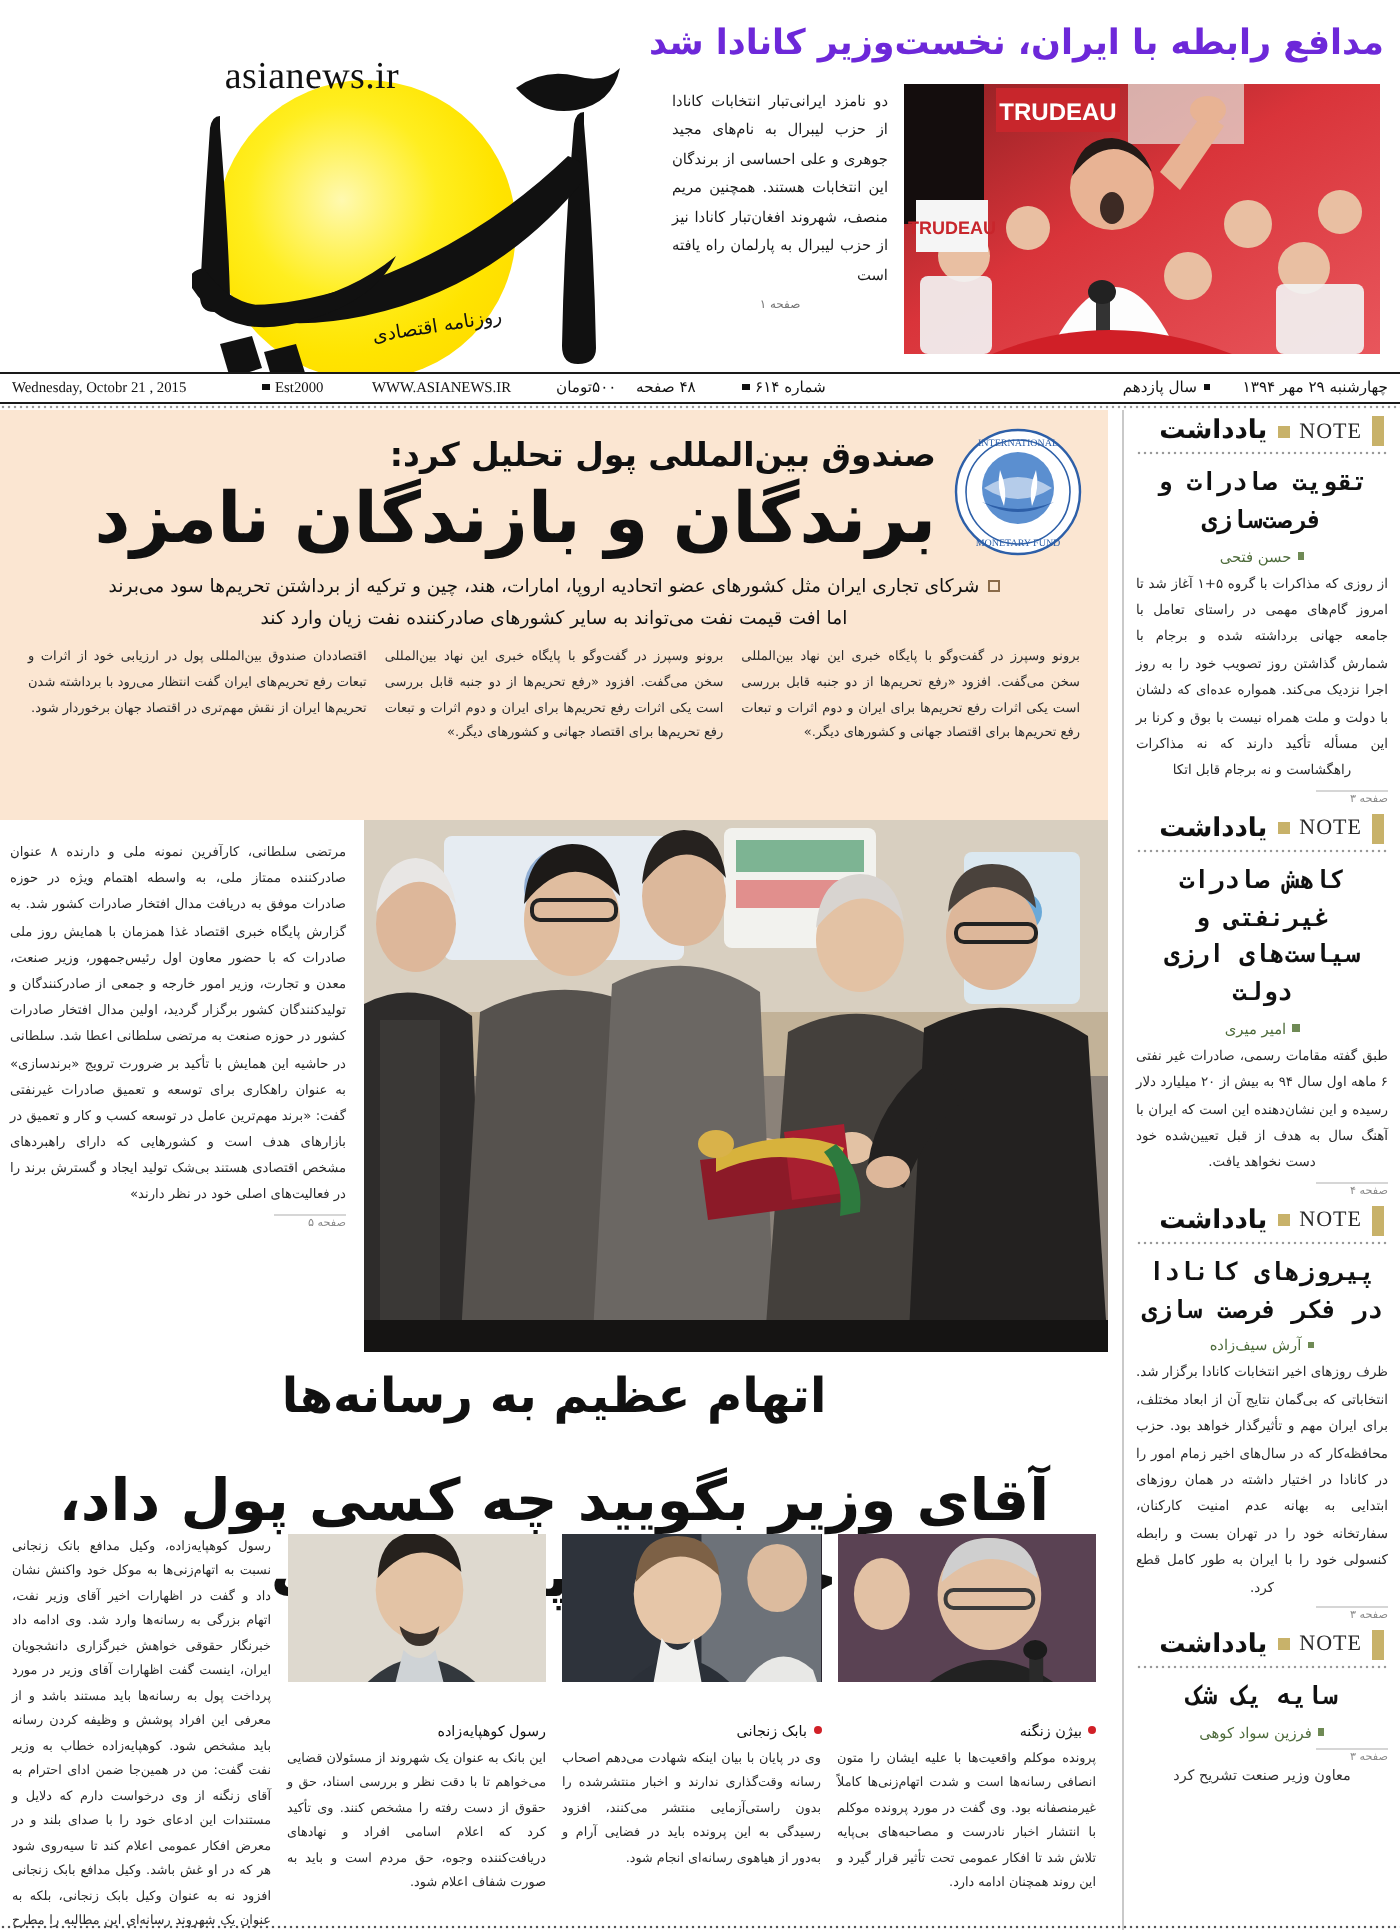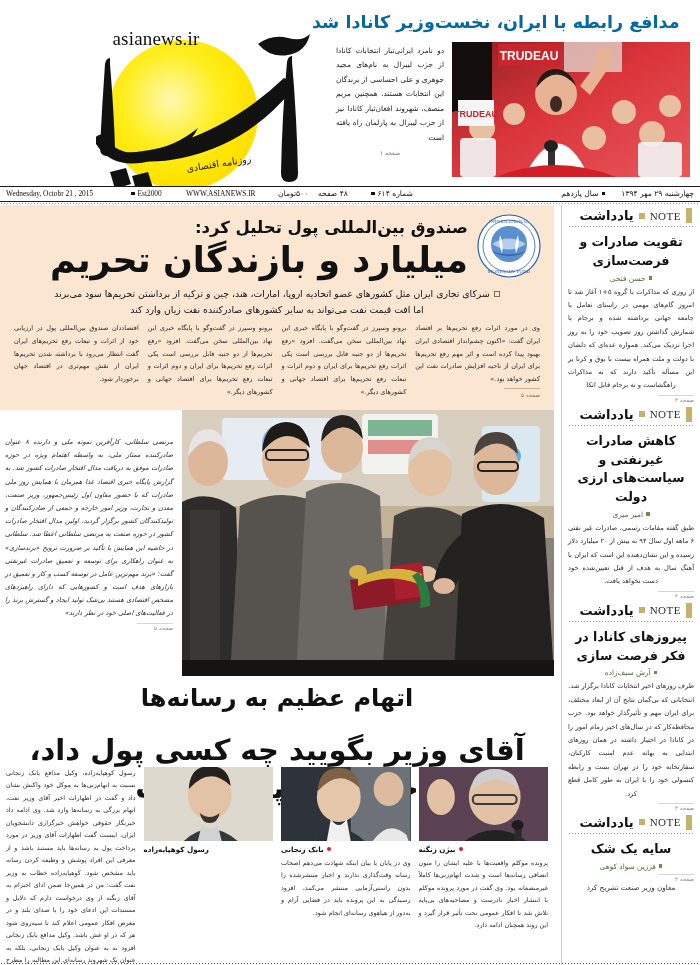--- a/index.html
+++ b/index.html
@@ -9,22 +9,22 @@
     font-family: "DejaVu Sans", "Liberation Sans", sans-serif;
     overflow: hidden;
   }
   .page { position: relative; width: 700px; height: 965px; background: #fff; }
 
   
   .banner { position: relative; width: 700px; height: 186px; background: #fff; }
 
   .top-headline {
     position: absolute; top: 12px; right: 8px; width: 380px;
-    text-align: left; direction: rtl;
-    font-size: 17.5px; font-weight: bold; color: #0369a1; letter-spacing: -0.2px;
+    text-align: right; direction: rtl;
+    font-size: 17.5px; font-weight: bold; color: #6d28d9; letter-spacing: -0.2px;
     white-space: nowrap;
   }
   .top-photo {
     position: absolute; top: 42px; right: 10px; width: 238px; height: 135px;
     overflow: hidden; background: #7d1a1a;
   }
   .top-photo svg { display: block; width: 238px; height: 135px; }
   .top-lede {
     position: absolute; top: 44px; right: 256px; width: 108px;
     direction: rtl; text-align: justify; font-size: 7.4px; line-height: 1.95;
@@ -85,21 +85,21 @@
     gap: 5px; padding: 3px 2px 2px 2px; direction: rtl;
   }
   .note-head .bar { width: 6px; height: 15px; background: #c8b26a; }
   .note-head .note-en {
     font-family: "Liberation Serif", serif; font-size: 11px; color: #2b2b2b; letter-spacing: 0.5px;
   }
   .note-head .sqbox { width: 6px; height: 6px; background: #c8b26a; }
   .note-head .note-fa { font-size: 13px; font-weight: bold; color: #111; }
   .note-title {
     text-align: center; font-size: 12.5px; font-weight: bold; color: #111;
-    line-height: 1.5; margin: 5px 0 3px; direction: rtl;
+    line-height: 1.5; margin: 5px 0 3px; direction: rtl; font-family: Liberation Mono, monospace;
   }
   .note-author {
     text-align: center; font-size: 7.4px; color: #4e6b3c; margin-bottom: 3px; direction: rtl;
   }
   .note-author .dot { display:inline-block; width:3.5px;height:3.5px;background:#6f8a55;margin-left:3px;vertical-align:1px;}
   .note-body {
     font-size: 6.7px; line-height: 2.0; text-align: justify; color: #2a2a2a;
     direction: rtl; text-align-last: center;
   }
   .pgref { font-size: 5.6px; color: #8a8a8a; margin: 2px 0 1px; direction: rtl;
@@ -142,22 +142,22 @@
   .medal-title {
     text-align: center; font-size: 16.5px; font-weight: bold; color: #111; line-height: 1.45;
     direction: rtl; position: relative;
   }
   .medal-hl {
     position: absolute; left: 4px; right: 6px; top: 40px; height: 24px;
     background: #f0637a; z-index: 0;
   }
   .medal-title span { position: relative; z-index: 1; }
   .medal-body {
-    margin-top: 22px; font-size: 6.6px; line-height: 2.0; text-align: justify;
-    color: #2a2a2a; direction: rtl; font-style: italic;
+    margin-top: 6px; font-size: 6.6px; line-height: 2.0; text-align: justify;
+    color: #2a2a2a; direction: rtl;
   }
   .medal-photo {
     position: absolute; right: 0; top: 0; width: 372px; height: 266px; overflow: hidden;
   }
   .medal-photo svg { display:block; width: 372px; height: 266px; }
 
   
   .second { position: absolute; right: 146px; top: 478px; width: 554px; padding: 0 8px; }
   .second-kicker {
     text-align: center; font-size: 24px; font-weight: bold; color: #111;
@@ -167,21 +167,21 @@
     text-align: center; font-size: 29px; font-weight: bold; color: #111;
     direction: rtl; line-height: 1.3; margin-top: 18px; letter-spacing: -0.4px;
   }
 
   
   .bottom { position: absolute; right: 146px; top: 562px; width: 554px; display: flex; direction: rtl; gap: 8px; padding: 0 6px;}
   .bcol { flex: 1; }
   .bphoto { width: 100%; height: 74px; overflow: hidden; background: #2a2530; }
   .bphoto svg { display:block; width:100%; height:74px; }
   .bcap {
-    text-align: left; font-size: 7.2px; color: #111; margin: 4px 0 3px; direction: rtl; font-weight: bold;
+    text-align: right; font-size: 7.2px; color: #111; margin: 20px 0 3px; direction: rtl;
   }
   .bcap .rdot { display:inline-block; width:4px;height:4px;background:#d12027;border-radius:50%;margin-left:3px;vertical-align:1px;}
   .btext {
     font-size: 6.4px; line-height: 1.95; text-align: justify; color: #2a2a2a; direction: rtl;
   }
   .bcol.wide-text { flex: 1; padding-top: 0; }
 
   .foot-rule { position:absolute; bottom:0; left:0; width:700px; height:3px; }
 </style>
 </head>
@@ -335,29 +335,26 @@
         <circle cx="33" cy="33" r="26" fill="none" stroke="#2d5fa8" stroke-width="0.8"></circle>
         <circle cx="33" cy="31" r="18" fill="#5b8fd0"></circle>
         <path d="M16 31 q17 -11 34 0 q-17 11 -34 0z" fill="#fff" opacity="0.55"></path>
         <path d="M24 22 q4 10 2 18 q-4 -9 -2 -18z" fill="#fff"></path>
         <path d="M42 22 q-4 10 -2 18 q4 -9 2 -18z" fill="#fff"></path>
         <path d="M15 38 q18 7 36 0 q-18 10 -36 0z" fill="#2d5fa8"></path>
         <text x="33" y="10" font-family="Liberation Serif, serif" font-size="5" fill="#2d5fa8" text-anchor="middle">INTERNATIONAL</text>
         <text x="33" y="60" font-family="Liberation Serif, serif" font-size="5" fill="#2d5fa8" text-anchor="middle">MONETARY FUND</text>
       </svg>
       <div class="lead-kicker">صندوق بین‌المللی پول تحلیل کرد:</div>
-      <div class="lead-title">میلیارد و بازندگان تحریم</div>
+      <div class="lead-title">برندگان و بازندگان نامزد</div>
       <div class="lead-sub">
         <span class="mk"></span><span>شرکای تجاری ایران مثل کشورهای عضو اتحادیه اروپا، امارات، هند، چین و ترکیه از برداشتن تحریم‌ها سود می‌برند</span><br>
         <span>اما افت قیمت نفت می‌تواند به سایر کشورهای صادرکننده نفت زیان وارد کند</span>
       </div>
       <div class="lead-cols">
-        <div class="col"><span>وی در مورد اثرات رفع تحریم‌ها بر اقتصاد ایران گفت: «اکنون چشم‌انداز اقتصادی ایران بهبود پیدا کرده است و اثر مهم رفع تحریم‌ها برای ایران از ناحیه افزایش صادرات نفت این کشور خواهد بود.»</span>
-          <div class="pgref">صفحه ۵</div>
-        </div>
         <div class="col">برونو وسپرز در گفت‌وگو با پایگاه خبری این نهاد بین‌المللی سخن می‌گفت. افزود «رفع تحریم‌ها از دو جنبه قابل بررسی است یکی اثرات رفع تحریم‌ها برای ایران و دوم اثرات و تبعات رفع تحریم‌ها برای اقتصاد جهانی و کشورهای دیگر.»</div>
         <div class="col"><span>برونو وسپرز در گفت‌وگو با پایگاه خبری این نهاد بین‌المللی سخن می‌گفت. افزود «رفع تحریم‌ها از دو جنبه قابل بررسی است یکی اثرات رفع تحریم‌ها برای ایران و دوم اثرات و تبعات رفع تحریم‌ها برای اقتصاد جهانی و کشورهای دیگر.»</span></div>
         <div class="col">اقتصاددان صندوق بین‌المللی پول در ارزیابی خود از اثرات و تبعات رفع تحریم‌های ایران گفت انتظار می‌رود با برداشته شدن تحریم‌ها ایران از نقش مهم‌تری در اقتصاد جهان برخوردار شود.</div>
       </div>
     </section>
 
     <section class="mid">
       <div class="medal-photo">
         <svg viewBox="0 0 372 266" preserveAspectRatio="none">
           <rect width="372" height="266" fill="#cfc6b8"></rect>
@@ -469,20 +466,21 @@
           <svg viewBox="0 0 130 74" preserveAspectRatio="none">
             <rect width="130" height="74" fill="#ded9cf"></rect>
             <ellipse cx="66" cy="28" rx="22" ry="25" fill="#e3c3a5"></ellipse>
             <path d="M45 22 q21 -24 42 -3 q-2 -20 -21 -20 q-20 0 -21 23z" fill="#26211d"></path>
             <path d="M56 46 q10 8 20 0 q-2 10 -10 10 q-8 0 -10 -10z" fill="#3a322c"></path>
             <path d="M40 74 q26 -24 54 0z" fill="#33383d"></path>
             <path d="M58 58 q8 8 16 0 l4 16 h-24z" fill="#cfd3d6"></path>
           </svg>
         </div>
         <div class="bcap"><span>رسول کوهپایه‌زاده</span></div>
+        <div class="btext">این بانک به عنوان یک شهروند از مسئولان قضایی می‌خواهم تا با دقت نظر و بررسی اسناد، حق و حقوق از دست رفته را مشخص کنند. وی تأکید کرد که اعلام اسامی افراد و نهادهای دریافت‌کننده وجوه، حق مردم است و باید به صورت شفاف اعلام شود.</div>
       </div>
 
       <div class="bcol wide-text">
         <div class="btext">رسول کوهپایه‌زاده، وکیل مدافع بانک زنجانی نسبت به اتهام‌زنی‌ها به موکل خود واکنش نشان داد و گفت در اظهارات اخیر آقای وزیر نفت، اتهام بزرگی به رسانه‌ها وارد شد. وی ادامه داد خبرنگار حقوقی خواهش خبرگزاری دانشجویان ایران، اینست گفت اظهارات آقای وزیر در مورد پرداخت پول به رسانه‌ها باید مستند باشد و از معرفی این افراد پوشش و وظیفه کردن رسانه باید مشخص شود. کوهپایه‌زاده خطاب به وزیر نفت گفت: من در همین‌جا ضمن ادای احترام به آقای زنگنه از وی درخواست دارم که دلایل و مستندات این ادعای خود را با صدای بلند و در معرض افکار عمومی اعلام کند تا سیه‌روی شود هر که در او غش باشد. وکیل مدافع بابک زنجانی افزود نه به عنوان وکیل بابک زنجانی، بلکه به عنوان یک شهروند رسانه‌ای این مطالبه را مطرح می‌کنم.</div>
       </div>
     </section>
   </div>
 
   <div class="dotrule dark foot-rule"></div>
 </div>

